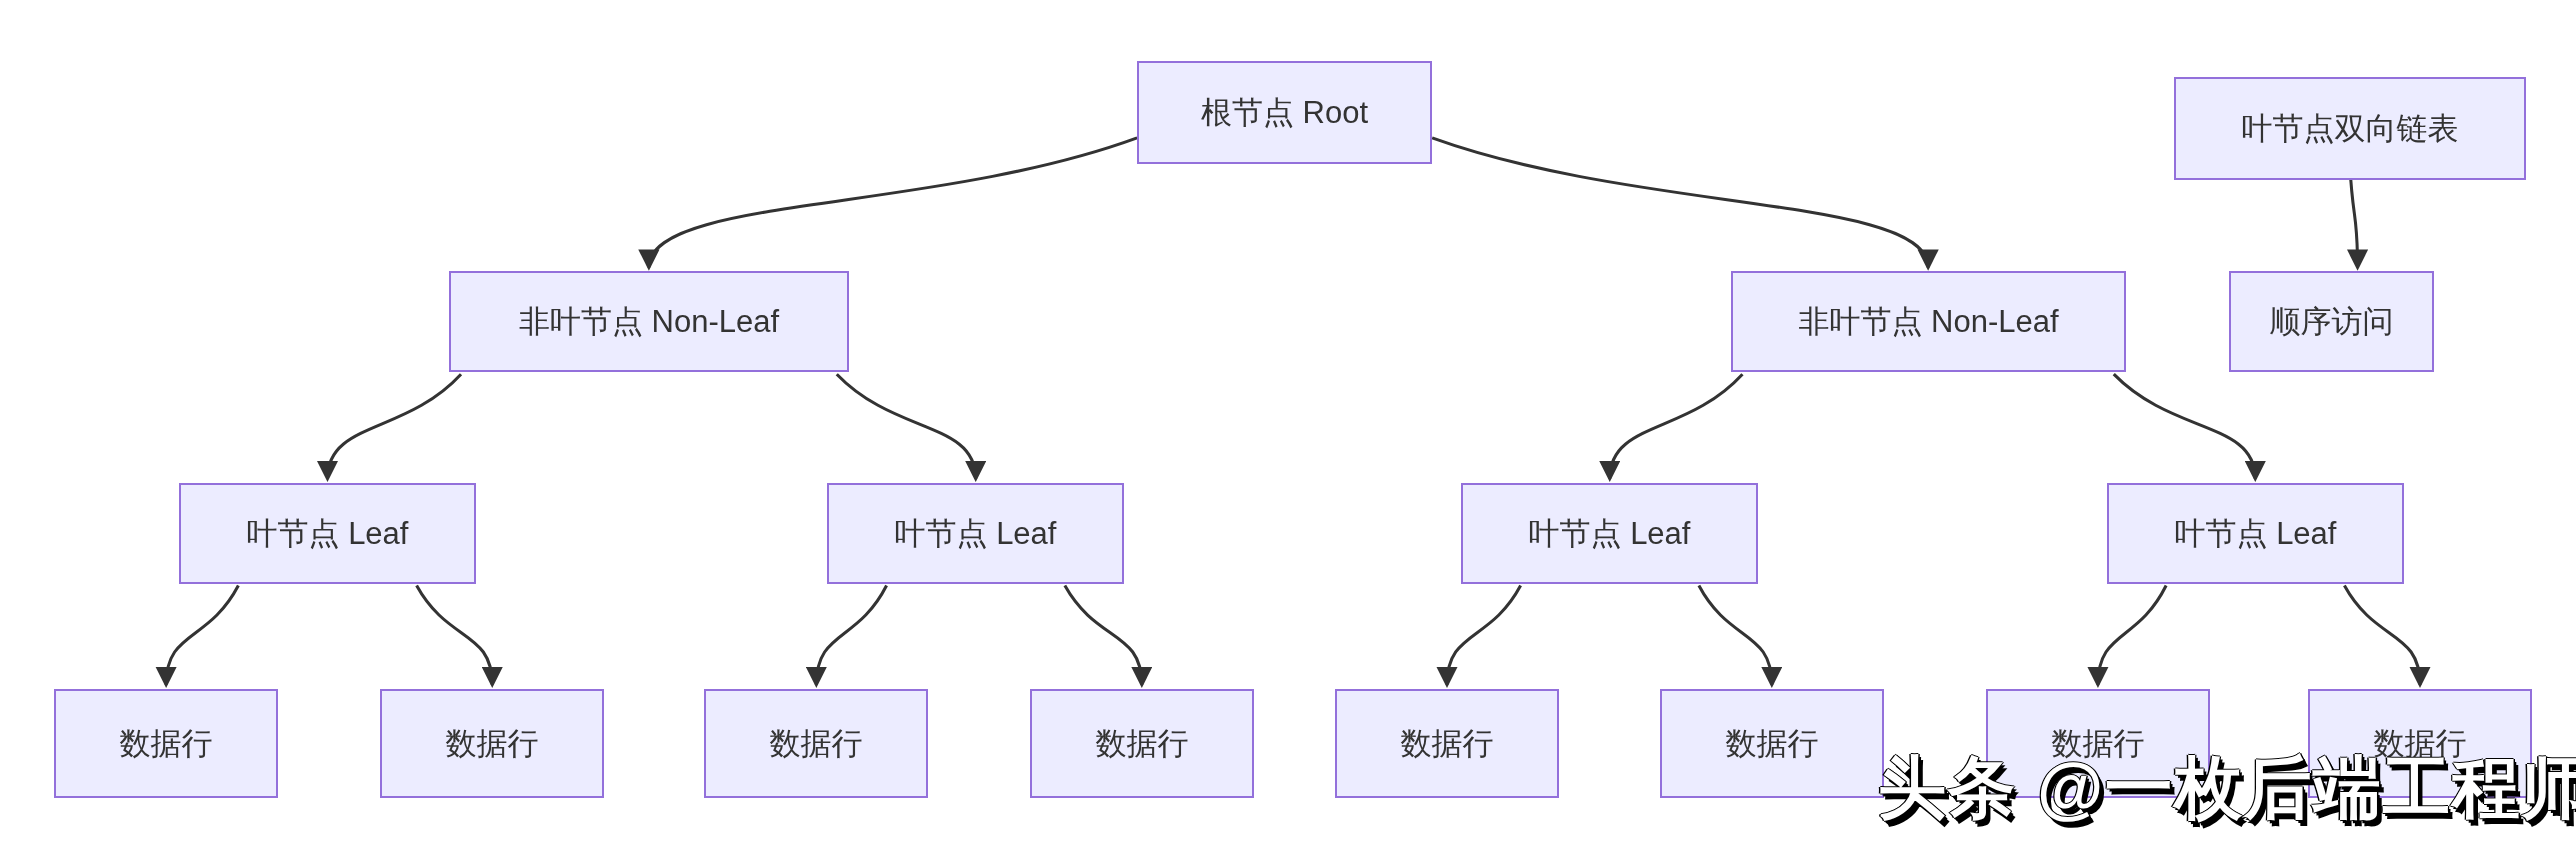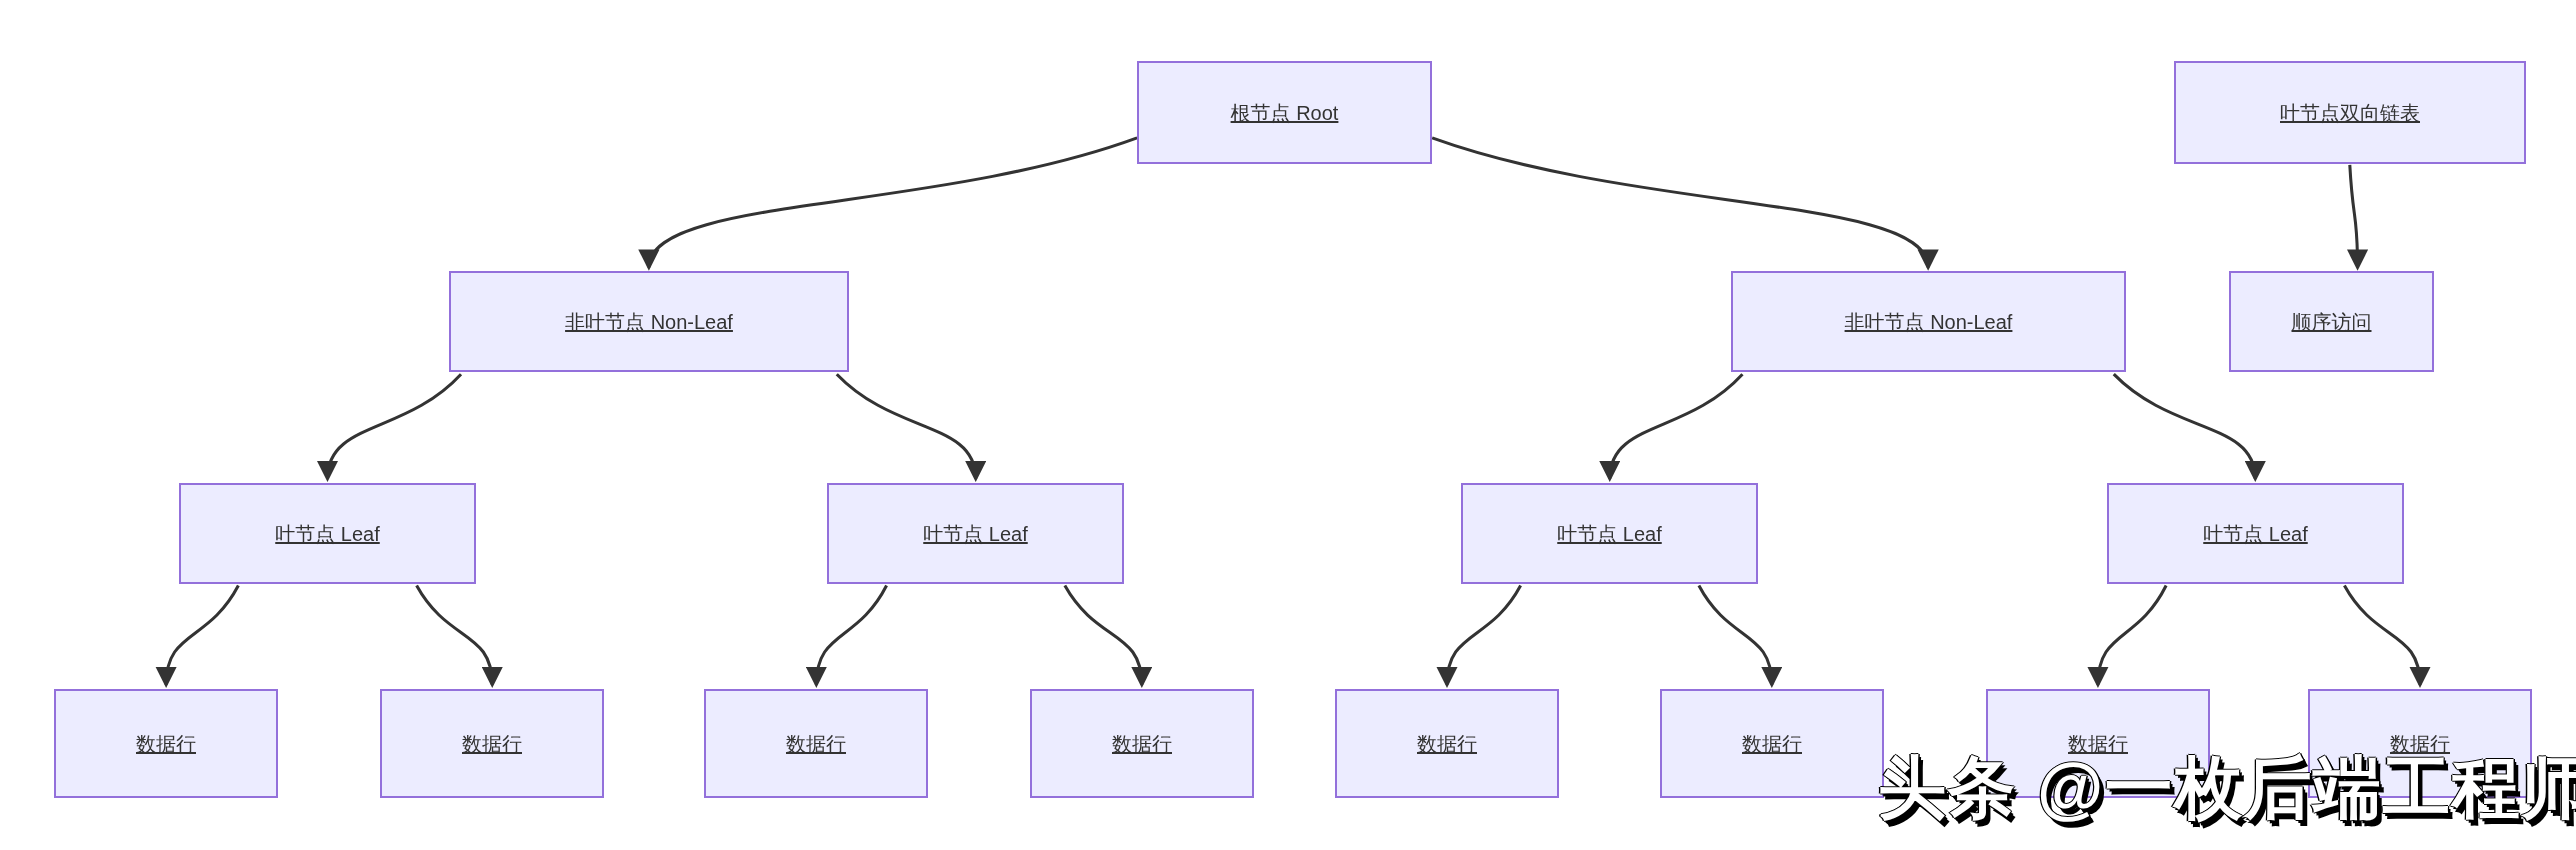--- a/index.html
+++ b/index.html
@@ -20,25 +20,24 @@
   }
   .node {
     position: absolute;
     box-sizing: border-box;
     border: 2.7px solid #9370DB;
     background: #ECECFF;
     color: #333333;
     display: flex;
     align-items: center;
     justify-content: center;
-    font-size: 20px;
+    font-size: 31px;
     line-height: 1.2;
     white-space: nowrap;
     z-index: 2;
-    text-decoration: underline;
   }
   .watermark {
     position: absolute;
     left: 1878px;
     top: 743px;
     z-index: 5;
     color: #ffffff;
     font-size: 68px;
     font-weight: 700;
     letter-spacing: 1.4px;
@@ -73,21 +72,21 @@
       <path d="M1313,867 C1269.32,952.26 1209,933.15 1209,1014" fill="none" stroke="#333333" stroke-width="4.5" marker-end="url(#arrowhead)"></path>
       <path d="M1577,867 C1624.88,952.26 1691,933.15 1691,1014" fill="none" stroke="#333333" stroke-width="4.5" marker-end="url(#arrowhead)"></path>
       <path d="M2252,867 C2206.22,952.26 2143,933.15 2143,1014" fill="none" stroke="#333333" stroke-width="4.5" marker-end="url(#arrowhead)"></path>
       <path d="M2516,867 C2561.36,952.26 2624,933.15 2624,1014" fill="none" stroke="#333333" stroke-width="4.5" marker-end="url(#arrowhead)"></path>
       <path d="M3208,867 C3165.58,952.26 3107,933.15 3107,1014" fill="none" stroke="#333333" stroke-width="4.5" marker-end="url(#arrowhead)"></path>
       <path d="M3472,867 C3519.04,952.26 3584,933.15 3584,1014" fill="none" stroke="#333333" stroke-width="4.5" marker-end="url(#arrowhead)"></path>
       <path d="M3480,244 C3484.83,332.15999999999997 3491.5,312.4 3491.5,396" fill="none" stroke="#333333" stroke-width="4.5" marker-end="url(#arrowhead)"></path>
     </svg>
   <div id="nodes">
       <div class="node" style="left: 1137px; top: 61px; width: 295px; height: 103px; background: rgb(236, 236, 255); border-color: rgb(147, 112, 219); color: rgb(51, 51, 51);">根节点 Root</div>
-      <div class="node" style="left: 2174px; top: 61px; width: 352px; height: 103px; background: rgb(236, 236, 255); border-color: rgb(147, 112, 219); color: rgb(51, 51, 51);">叶节点双向链表</div>
+      <div class="node" style="left: 2174px; top: 77px; width: 352px; height: 103px; background: rgb(236, 236, 255); border-color: rgb(147, 112, 219); color: rgb(51, 51, 51);">叶节点双向链表</div>
       <div class="node" style="left: 449px; top: 271px; width: 400px; height: 101px; background: rgb(236, 236, 255); border-color: rgb(147, 112, 219); color: rgb(51, 51, 51);">非叶节点 Non-Leaf</div>
       <div class="node" style="left: 1731px; top: 271px; width: 395px; height: 101px; background: rgb(236, 236, 255); border-color: rgb(147, 112, 219); color: rgb(51, 51, 51);">非叶节点 Non-Leaf</div>
       <div class="node" style="left: 2229px; top: 271px; width: 205px; height: 101px; background: rgb(236, 236, 255); border-color: rgb(147, 112, 219); color: rgb(51, 51, 51);">顺序访问</div>
       <div class="node" style="left: 179px; top: 483px; width: 297px; height: 101px; background: rgb(236, 236, 255); border-color: rgb(147, 112, 219); color: rgb(51, 51, 51);">叶节点 Leaf</div>
       <div class="node" style="left: 827px; top: 483px; width: 297px; height: 101px; background: rgb(236, 236, 255); border-color: rgb(147, 112, 219); color: rgb(51, 51, 51);">叶节点 Leaf</div>
       <div class="node" style="left: 1461px; top: 483px; width: 297px; height: 101px; background: rgb(236, 236, 255); border-color: rgb(147, 112, 219); color: rgb(51, 51, 51);">叶节点 Leaf</div>
       <div class="node" style="left: 2107px; top: 483px; width: 297px; height: 101px; background: rgb(236, 236, 255); border-color: rgb(147, 112, 219); color: rgb(51, 51, 51);">叶节点 Leaf</div>
       <div class="node" style="left: 54px; top: 689px; width: 224px; height: 109px; background: rgb(236, 236, 255); border-color: rgb(147, 112, 219); color: rgb(51, 51, 51);">数据行</div>
       <div class="node" style="left: 380px; top: 689px; width: 224px; height: 109px; background: rgb(236, 236, 255); border-color: rgb(147, 112, 219); color: rgb(51, 51, 51);">数据行</div>
       <div class="node" style="left: 704px; top: 689px; width: 224px; height: 109px; background: rgb(236, 236, 255); border-color: rgb(147, 112, 219); color: rgb(51, 51, 51);">数据行</div>

